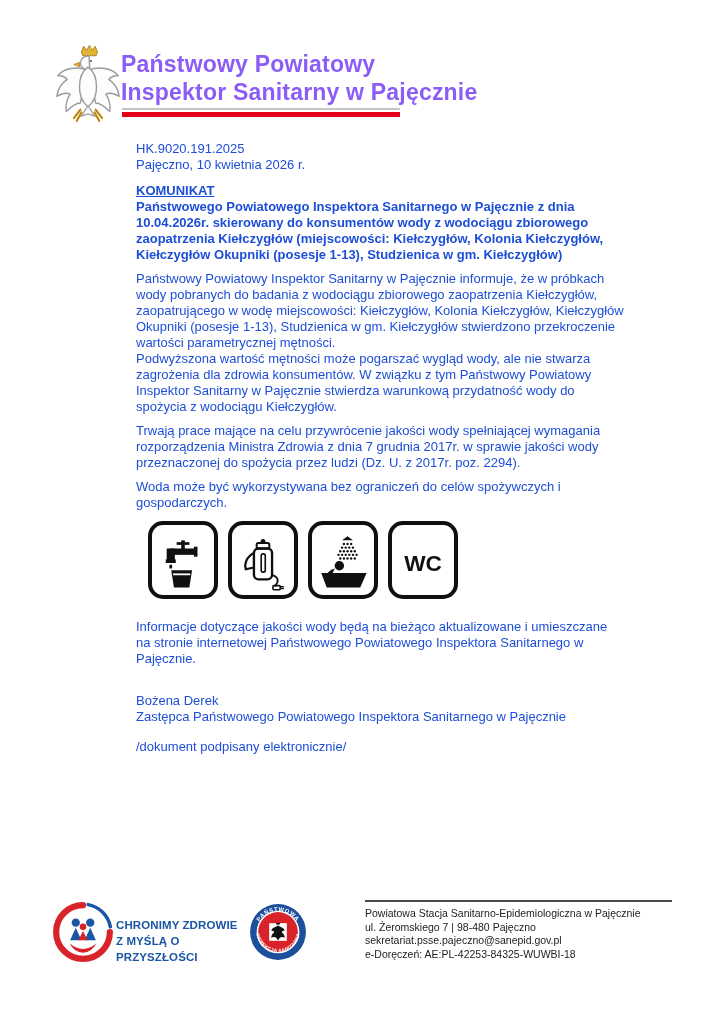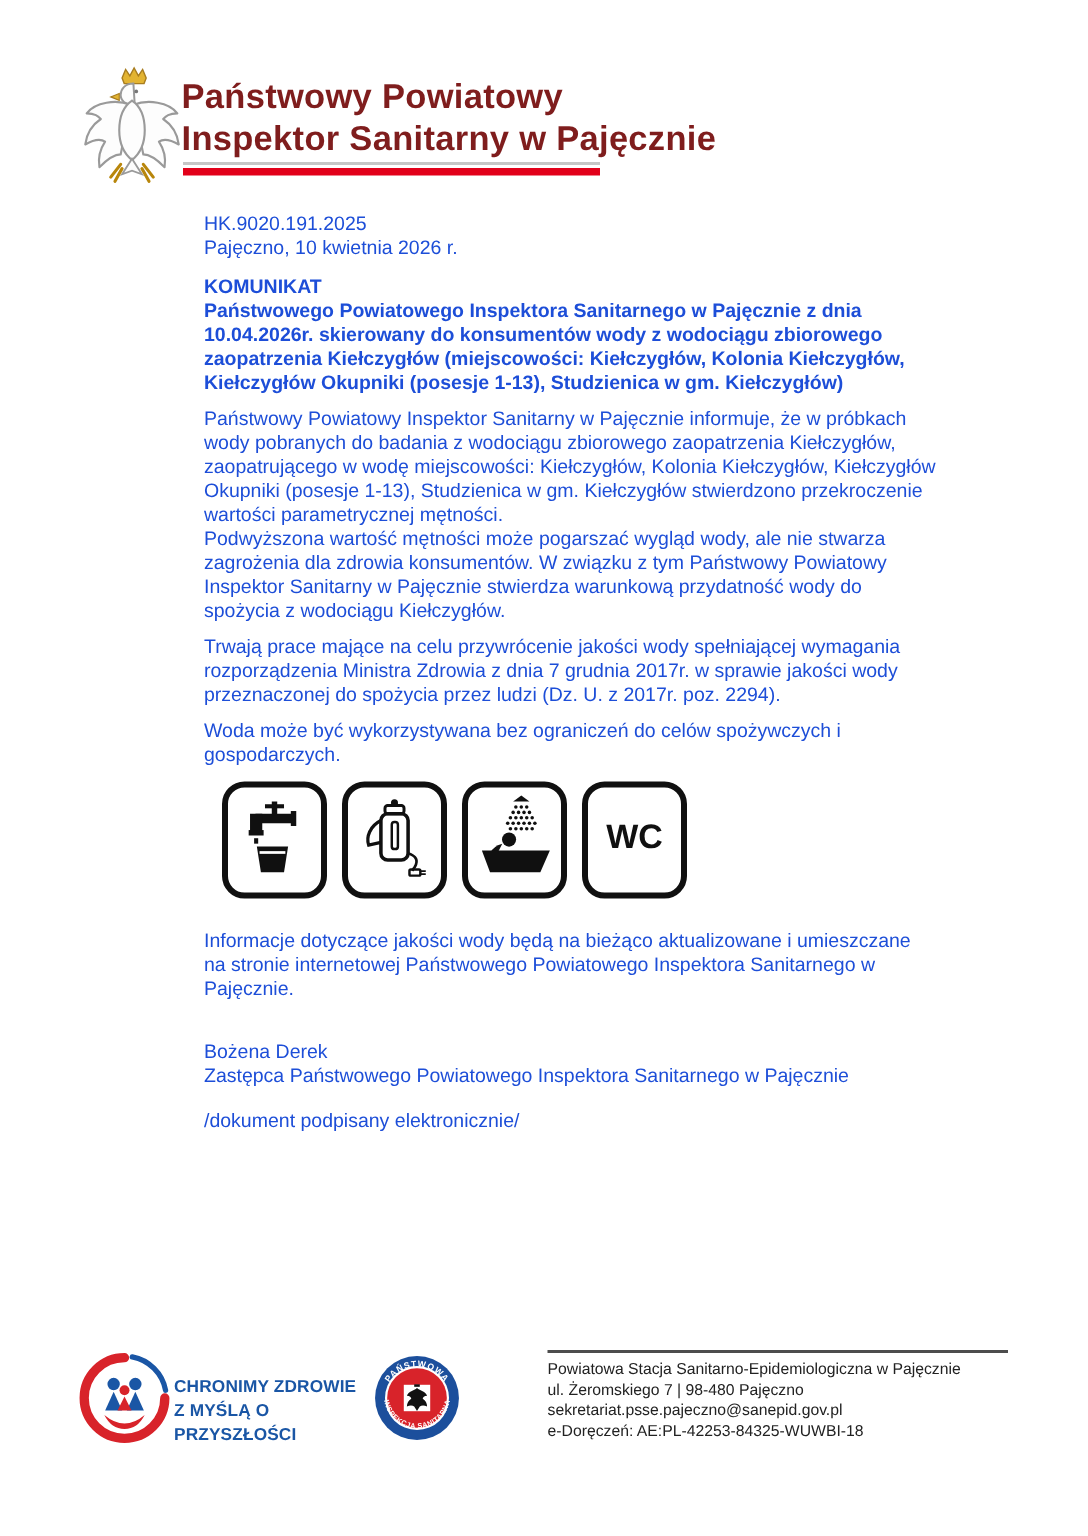--- a/index.html
+++ b/index.html
@@ -6,44 +6,44 @@
   html,body { background:#e9e9e9; }
   body { font-family:"Liberation Sans", sans-serif; }
   .page {
     position:relative; width:725px; height:1024px; margin:0 auto;
     background:#ffffff; overflow:hidden; color:#1e1e1e;
   }
   
   .eagle { position:absolute; left:54px; top:42px; width:68px; height:86px; }
   .org-title {
     position:absolute; left:121px; top:50px;
-    font-size:23px; line-height:28px; font-weight:600; color:#7f1d1d;
+    font-size:23px; line-height:28px; font-weight:600; color:#8b5cf6;
     letter-spacing:0.2px;
   }
   .header-rule { position:absolute; left:122px; top:108px; width:278px; }
   .header-rule .grayline { height:2px; background:#c6c6c6; }
   .header-rule .redline  { height:5px; background:#e2001a; margin-top:2px; }
   
   .content {
     position:absolute; left:136px; top:141px; width:489px;
     font-size:13px; line-height:16px; color:#1d4ed8;
   }
   .content .meta-line { }
-  .blk-title { font-weight:700; margin-top:10px; }
+  .blk-title { font-weight:700; margin-top:10px;text-decoration:underline; }
   .blk-sub   { font-weight:700; }
   .mt8  { margin-top:8px; }
   .mt14 { margin-top:14px; }
   .mt20 { margin-top:20px; }
   .mt26 { margin-top:26px; }
   .bold { font-weight:400; }
   
   .icons-row { display:flex; gap:10px; margin-top:10px; margin-left:12px; }
   .pictogram {
     width:70px; height:78px; border:4px solid #101010; border-radius:15px;
-    display:flex; align-items:flex-start; justify-content:center; background:#fff;
+    display:flex; align-items:flex-end; justify-content:center; background:#fff;
   }
   .pictogram svg { width:58px; height:64px; }
   
   .family-logo { position:absolute; left:52px; top:901px; width:62px; height:62px; }
   .slogan {
     position:absolute; left:116px; top:917px; width:128px;
     color:#1a56a5; font-weight:700; font-size:11.5px; line-height:16px;
     text-align:left; letter-spacing:0.1px;
   }
   .badge { position:absolute; left:249px; top:903px; width:58px; height:58px; }

